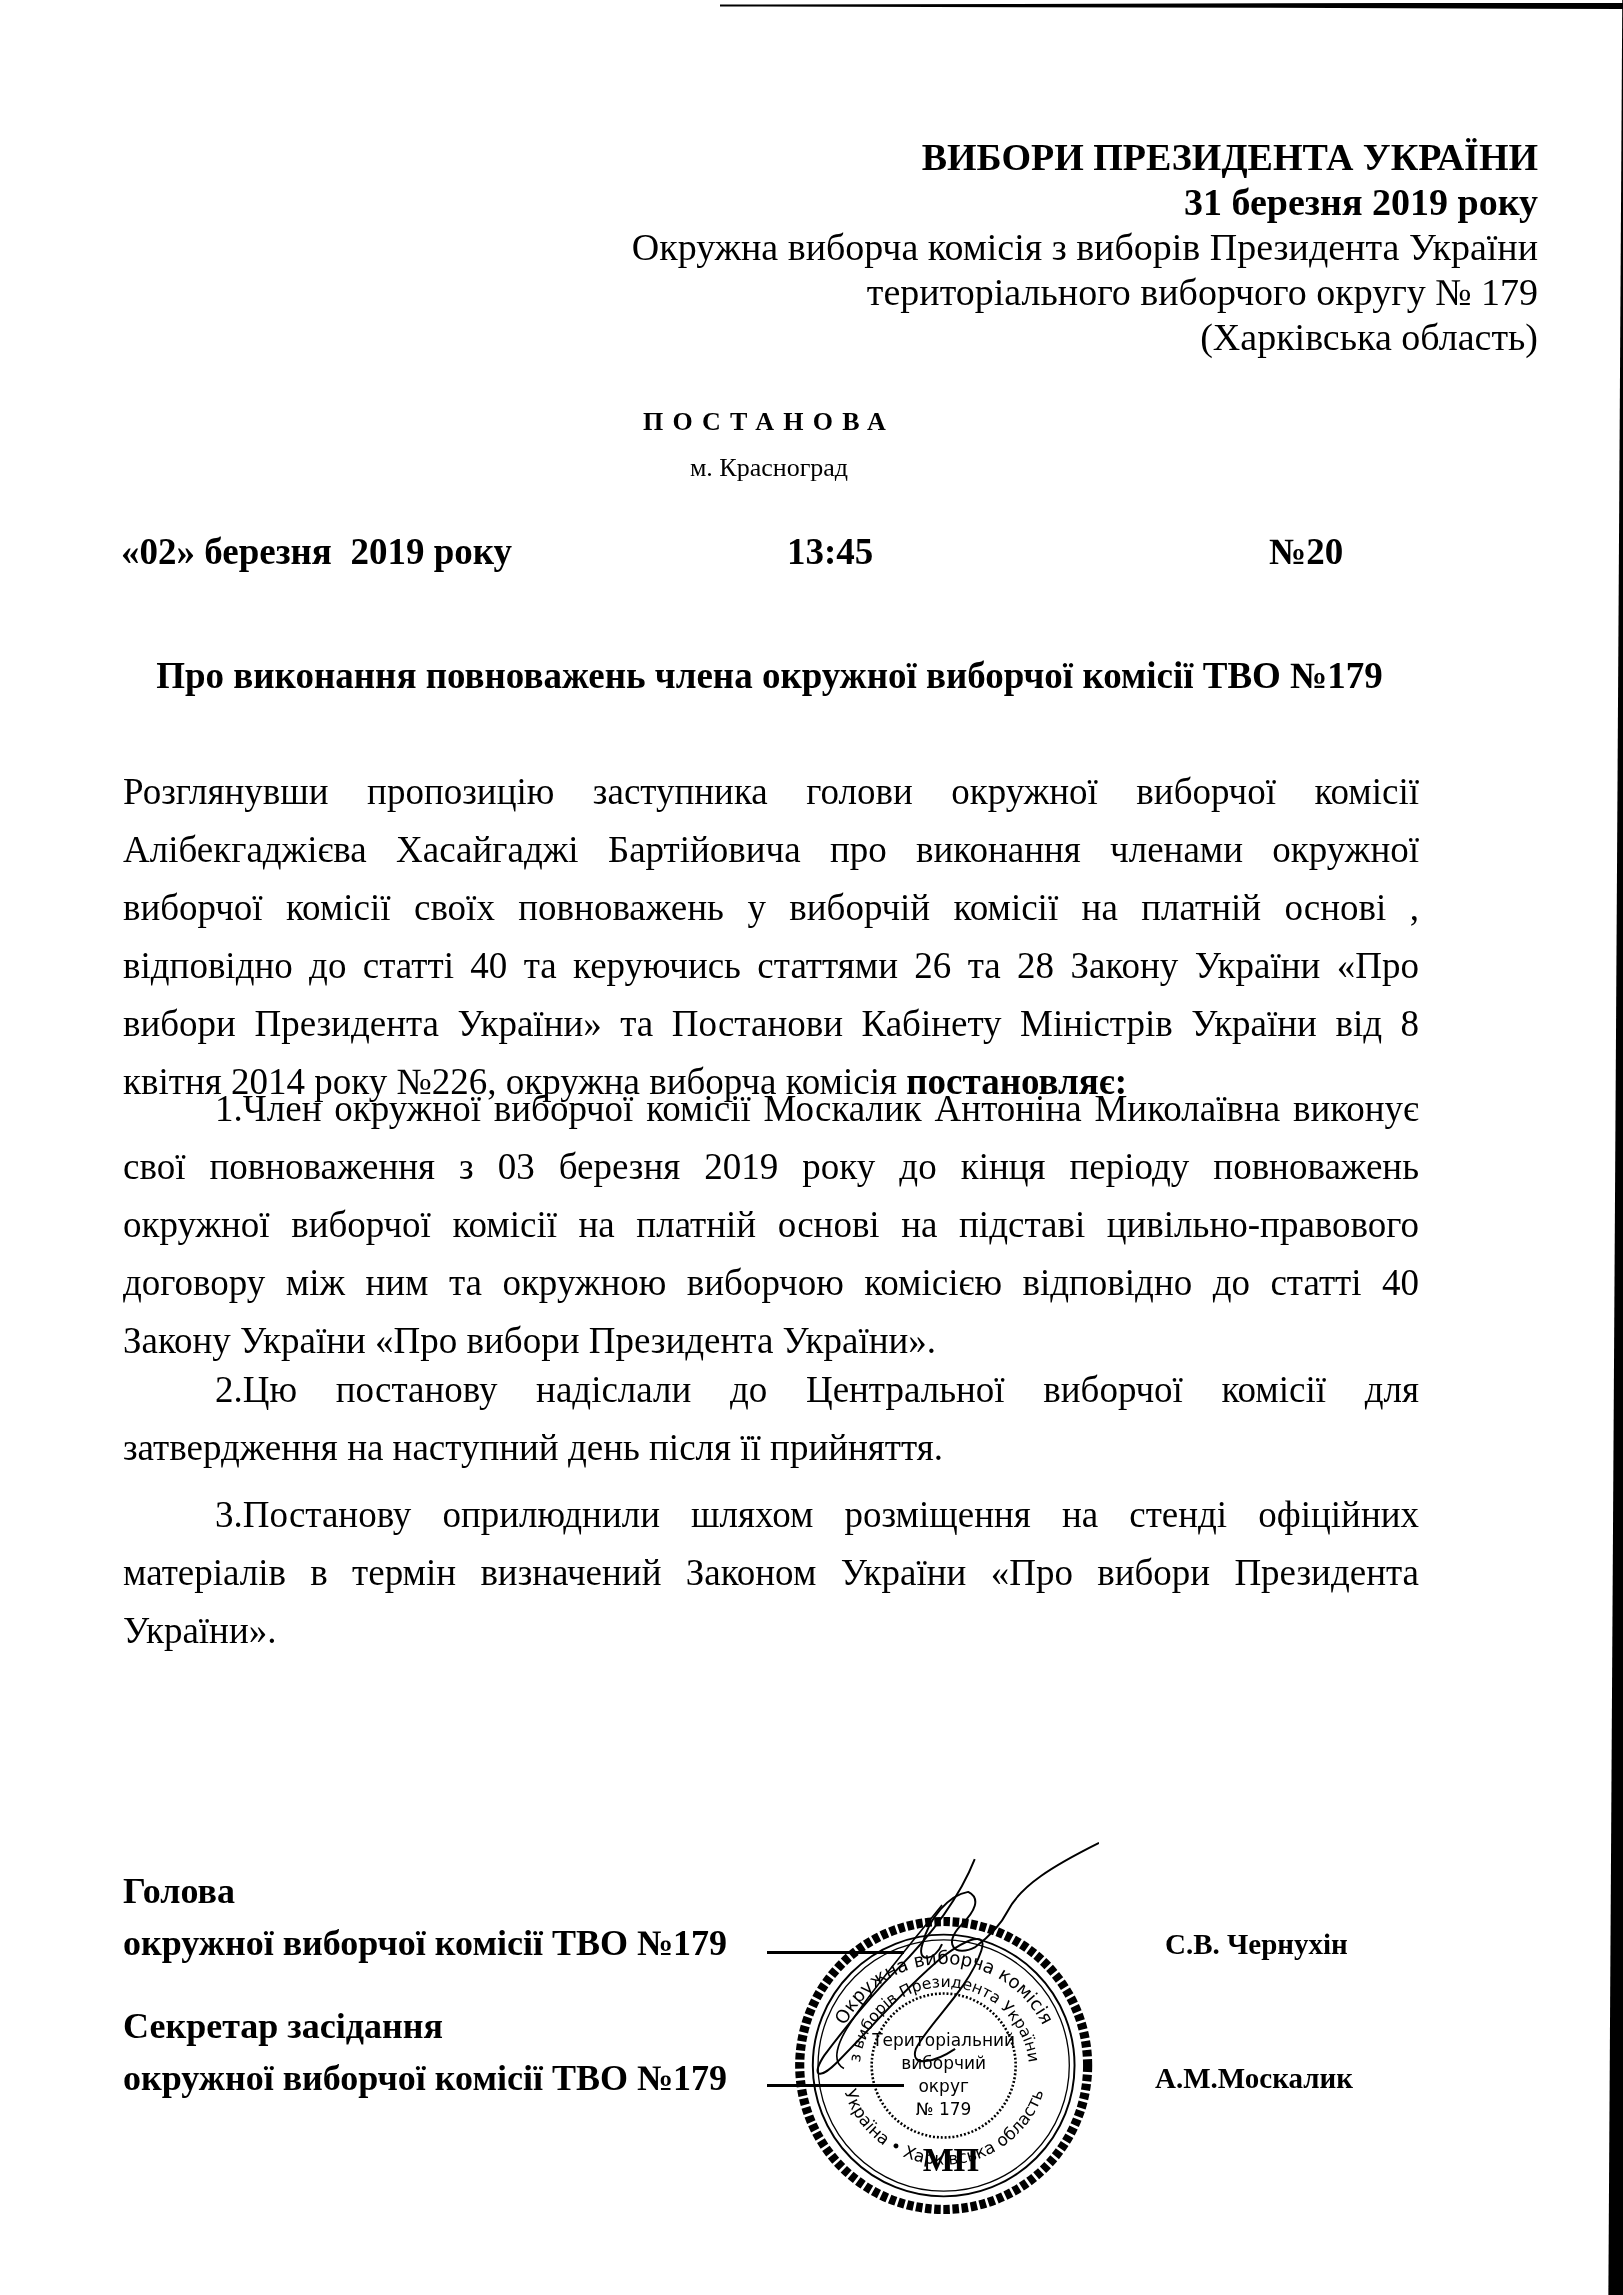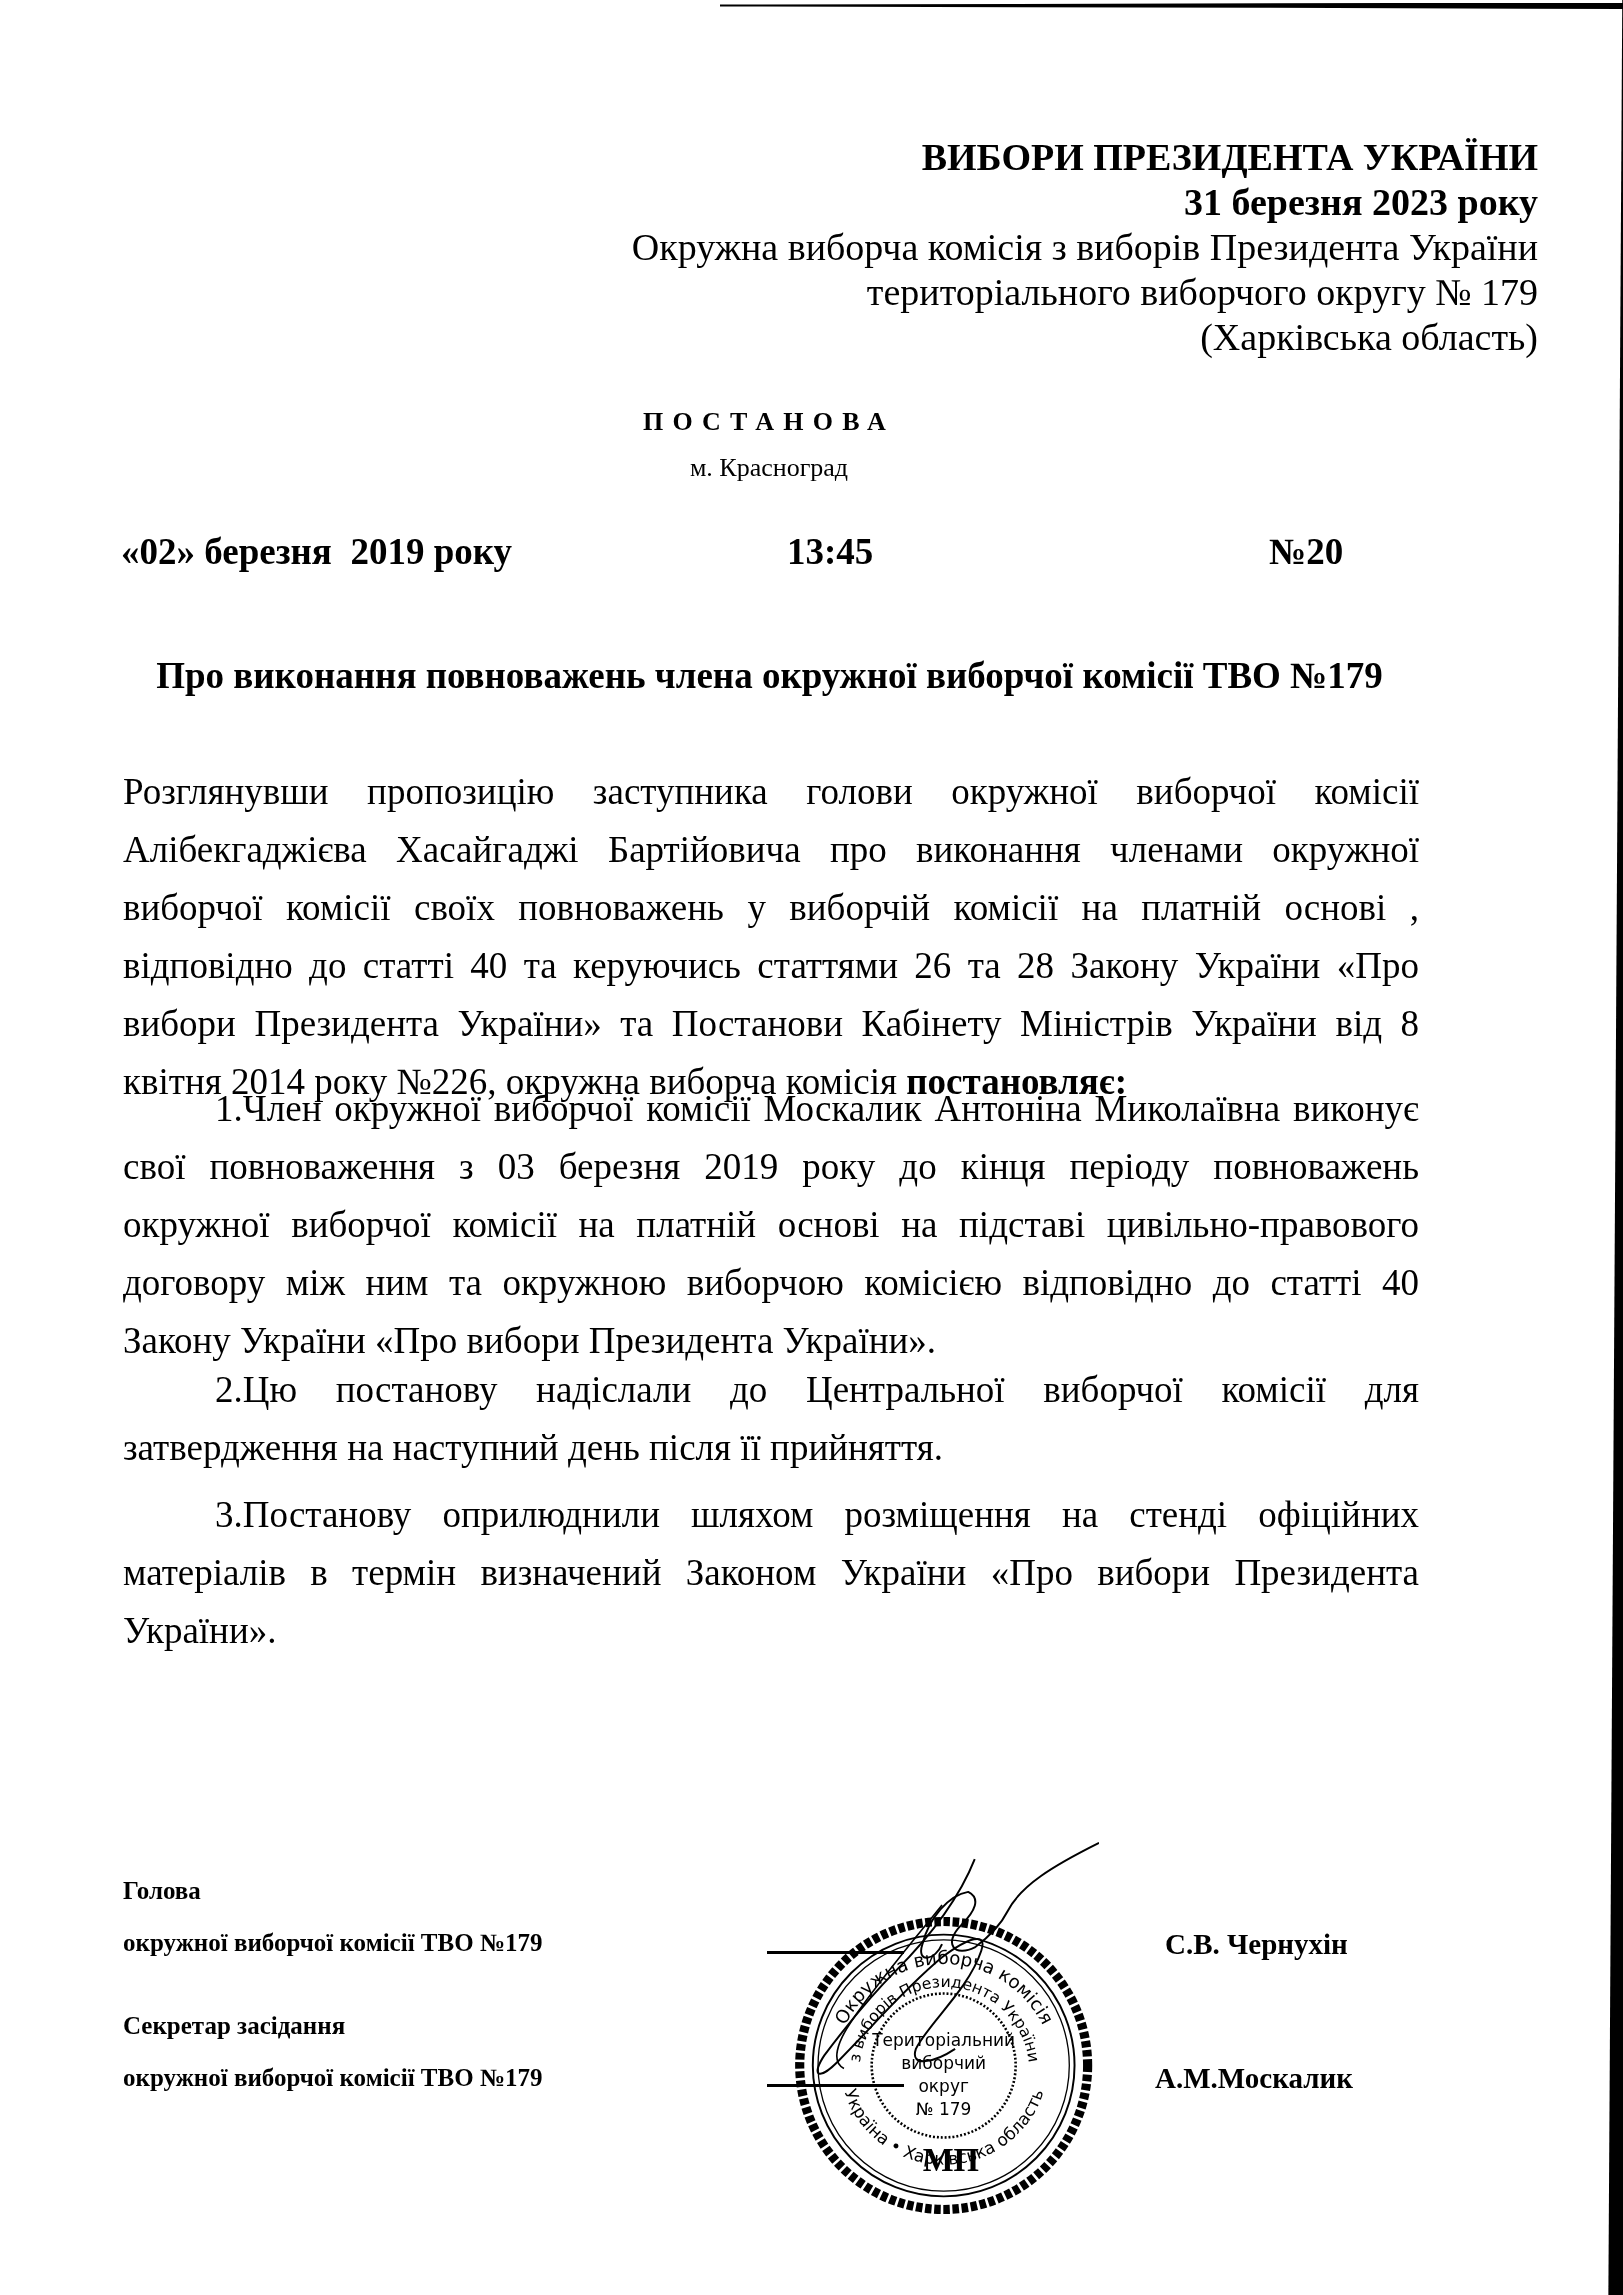--- a/index.html
+++ b/index.html
@@ -86,21 +86,21 @@
     }
     .intro { top: 763px; }
     .intro .strong { font-weight: bold; }
     .item1 { top: 1080px; text-indent: 92px; }
     .item2 { top: 1361px; text-indent: 92px; }
     .item3 { top: 1486px; text-indent: 92px; }
 
     .sig-block {
       position: absolute;
       left: 123px;
-      font-size: 25px;
+      font-size: 36px;
       font-weight: bold;
       line-height: 52px;
     }
     .sig-chair { top: 1865px; }
     .sig-secretary { top: 2000px; }
 
     .sig-name {
       position: absolute;
       font-size: 29px;
       font-weight: bold;
@@ -132,21 +132,21 @@
     }
   </style>
 </head>
 <body>
 
 <div class="scan-edge-top"></div>
 <div class="scan-edge-right"></div>
 
 <div class="header">
   <div class="b">ВИБОРИ ПРЕЗИДЕНТА УКРАЇНИ</div>
-  <div class="b">31 березня 2023 року</div>
+  <div class="b">31 березня 2019 року</div>
   <div>Окружна виборча комісія з виборів Президента України</div>
   <div>територіального виборчого округу № 179</div>
   <div>(Харківська область)</div>
 </div>
 
 <div class="resolution">
   <div class="title">ПОСТАНОВА</div>
   <div>м. Красноград</div>
 </div>
 

